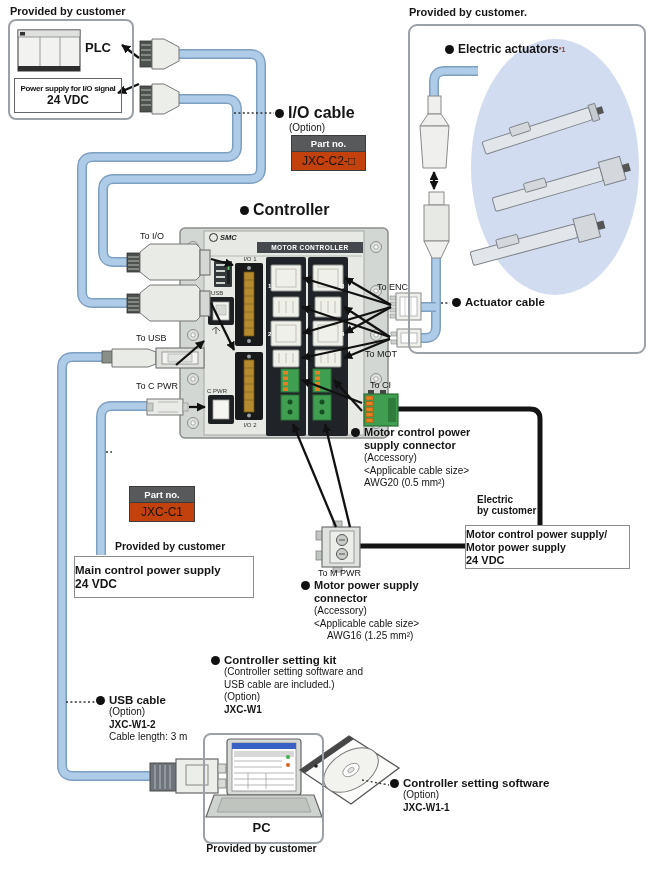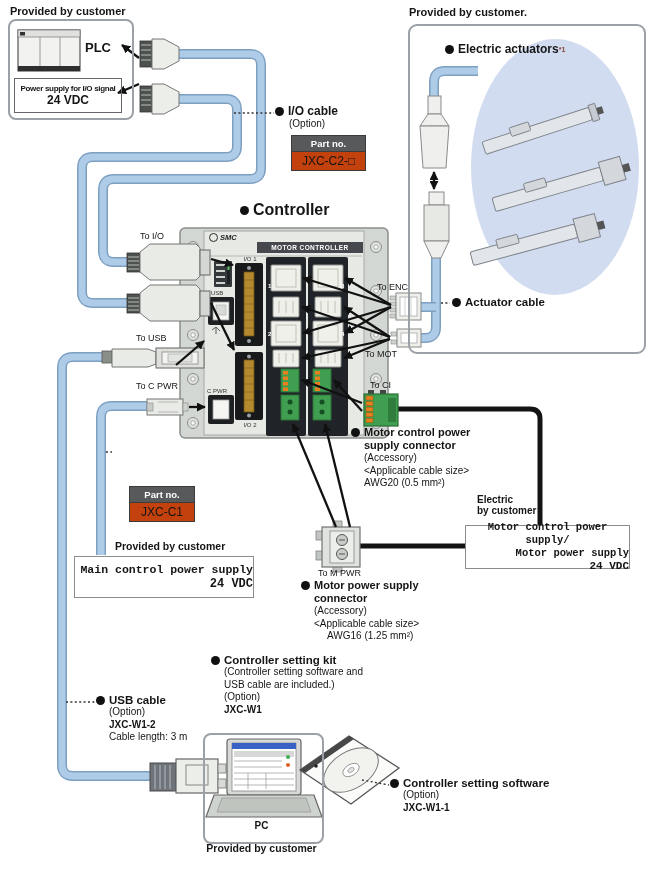--- a/index.html
+++ b/index.html
@@ -5,21 +5,21 @@
   html,body{margin:0;padding:0;background:#fff;}
   .canvas{position:relative;width:650px;height:888px;background:#fff;
           font-family:"Liberation Sans",sans-serif;color:#151515;overflow:hidden;}
   svg.layer{position:absolute;left:0;top:0;}
   .abs{position:absolute;}
   .b{font-weight:bold;}
   .lrow{display:flex;align-items:center;}
   .dot{display:inline-block;width:9px;height:9px;border-radius:50%;background:#111;margin-right:4px;flex:none;}
   .rbox{position:absolute;border:2px solid #9ba1a7;border-radius:9px;}
   .wbox{position:absolute;border:1.5px solid #8c8c8c;background:#fff;display:flex;flex-direction:column;
-        align-items:flex-end;justify-content:center;text-align:center;font-family:Liberation Mono, monospace;}
+        align-items:flex-start;justify-content:center;text-align:center;}
   .tbox{position:absolute;border:1.5px solid #666;background:transparent;display:flex;flex-direction:column;
         align-items:center;justify-content:center;text-align:center;}
   .ptable{position:absolute;border:1.5px solid #3c3c3c;text-align:center;background:#fff;}
   .pth{background:#58595b;color:#fff;font-weight:bold;font-size:9.5px;padding:2px 0;border-bottom:1px solid #3c3c3c;}
   .ptv{font-weight:normal;font-size:12px;padding:2px 0;background:#c2410c;}
   .atable{position:absolute;display:grid;grid-template-columns:1fr 1fr;border:1.5px solid #3c3c3c;background:#fff;text-align:center;}
   .atable>div:nth-child(even){border-left:1px solid #3c3c3c;}
   .ath{background:#58595b;color:#fff;font-weight:bold;font-size:9.5px;padding:2.5px 1px;border-bottom:1px solid #3c3c3c;}
   .atv{font-weight:bold;font-size:10.5px;padding:2px 0;}
   .t10{font-size:10px;line-height:12.5px;}
@@ -411,21 +411,21 @@
 <div class="rbox" style="left:8px;top:19px;width:122px;height:97px;border-radius:8px"></div>
 <div class="abs b" style="left:85px;top:40px;font-size:13px">PLC</div>
 <div class="tbox" style="left:14px;top:78px;width:106px;height:33px">
   <div class="b" style="font-size:8px;letter-spacing:-0.3px">Power supply for I/O signal</div>
   <div class="b" style="font-size:12px">24 VDC</div>
 </div>
 
 <div class="abs" style="left:275px;top:104px">
   <div class="lrow">
         <span class="dot"></span>
-    <span class="b" style="font-size:12px">I/O cable</span>
+    <span class="b" style="font-size:16px">I/O cable</span>
       </div>
   <div class="t10" style="margin-left:14px">(Option)</div>
 </div>
 <div class="ptable" style="left:291px;top:135px;width:73px">
   <div class="pth">Part no.</div>
   <div class="ptv">JXC-C2-□</div>
 </div>
 
 <div class="abs lrow" style="left:240px;top:201px">
   <span class="dot"></span>
@@ -525,21 +525,21 @@
         <span class="dot"></span>
     <span class="b" style="font-size:11.5px">Controller setting kit</span>
       </div>
   <div class="t10" style="margin-left:13px">(Controller setting software and</div>
   <div class="t10" style="margin-left:13px">USB cable are included.)</div>
   <div class="t10" style="margin-left:13px">(Option)</div>
   <div class="b t10" style="margin-left:13px">JXC-W1</div>
 </div>
 
 <div class="rbox" style="left:203px;top:733px;width:117px;height:107px;border-radius:8px"></div>
-<div class="abs b" style="left:203px;top:820px;width:117px;text-align:center;font-size:10px">PC</div>
+<div class="abs b" style="left:203px;top:820px;width:117px;text-align:center;font-size:13px">PC</div>
 <div class="abs b" style="left:198px;top:842px;width:127px;text-align:center;font-size:10.5px">Provided by customer</div>
 
 <div class="abs" style="left:390px;top:777px">
   <div class="lrow">
         <span class="dot"></span>
     <span class="b" style="font-size:11.5px">Controller setting software</span>
       </div>
   <div class="t10" style="margin-left:13px">(Option)</div>
   <div class="b t10" style="margin-left:13px">JXC-W1-1</div>
 </div>

